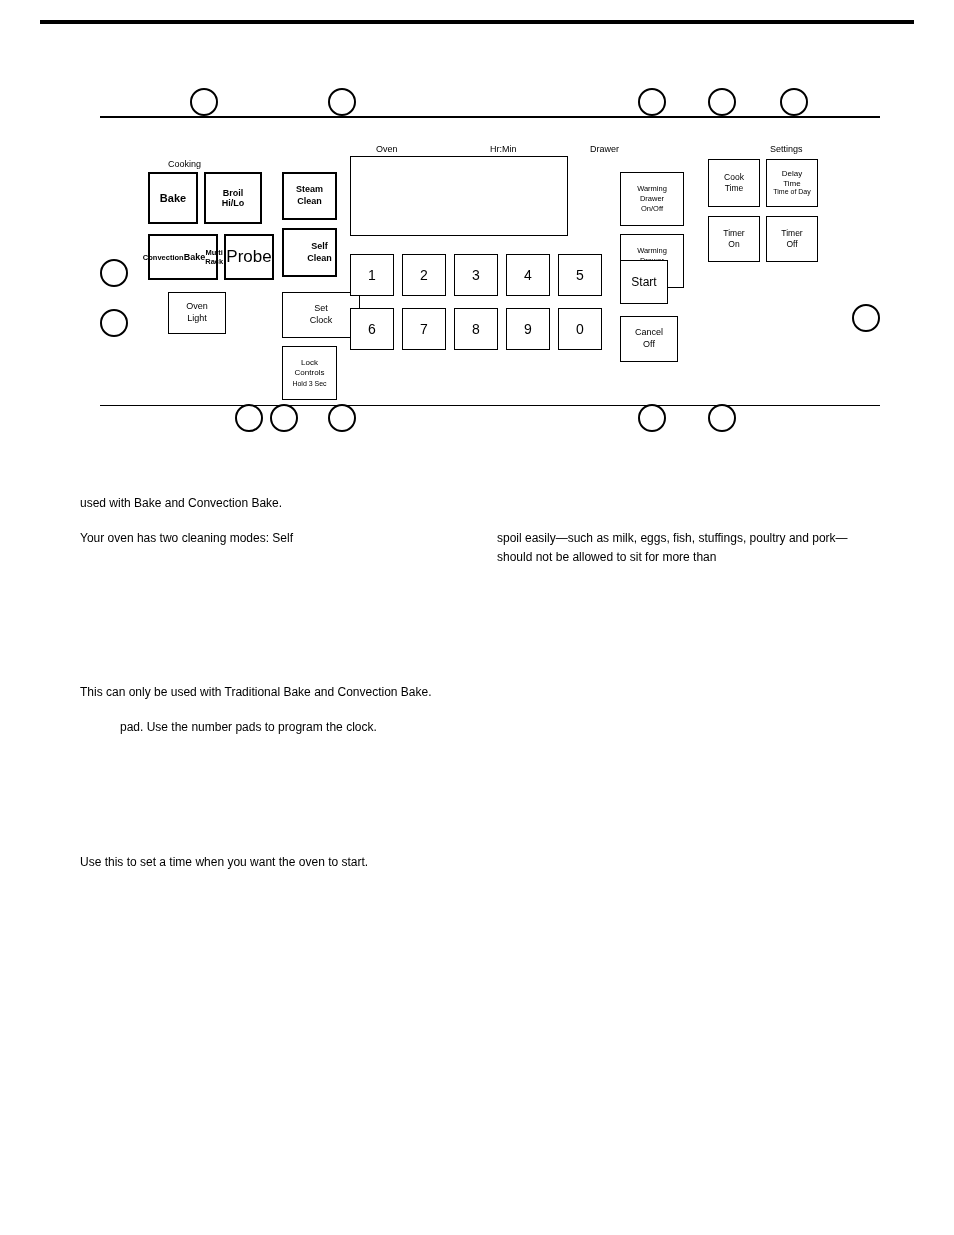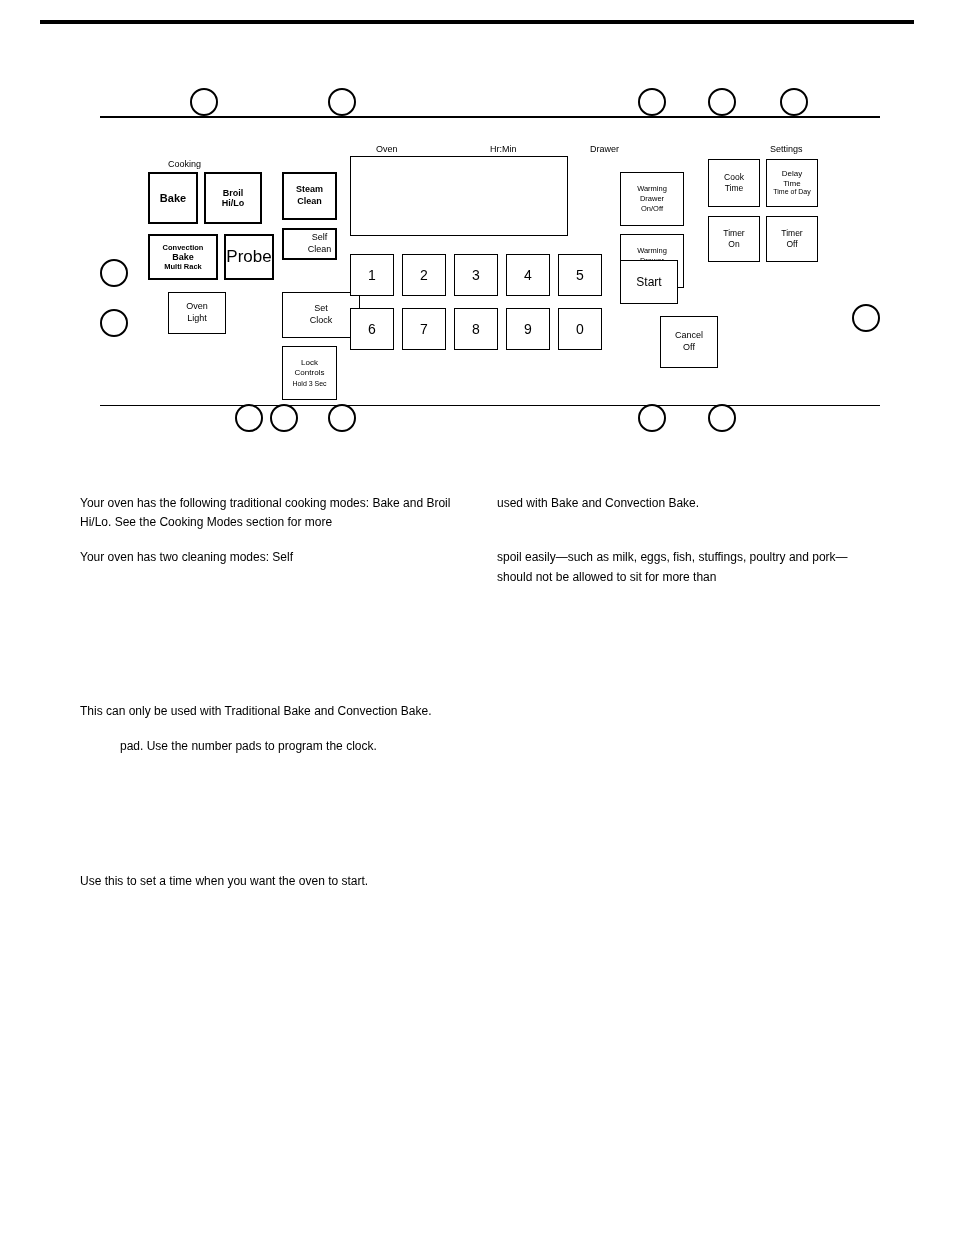--- a/index.html
+++ b/index.html
@@ -124,39 +124,39 @@
 
       <div style="position:absolute; top:115px; left:108px; font-size:9px;">Cooking</div>
 
       <div style="position:absolute; top:128px; left:88px; width:50px; height:52px; border:2px solid #000; background:#fff; display:flex; align-items:center; justify-content:center; font-size:11px; font-weight:bold; cursor:pointer;">Bake</div>
 
       <div style="position:absolute; top:128px; left:144px; width:58px; height:52px; border:2px solid #000; background:#fff; display:flex; flex-direction:column; align-items:center; justify-content:center; font-size:9px; font-weight:bold; cursor:pointer;">
         <span>Broil</span>
         <span>Hi/Lo</span>
       </div>
 
-      <div style="position:absolute; top:190px; left:88px; width:70px; height:46px; border:2px solid #000; background:#fff; display:flex; flex-direction:column; align-items:center; justify-content:center; font-size:7.5px; font-weight:bold; cursor:pointer; line-height:1.2; text-align:center;">
+      <div style="position:absolute; top:190px; left:88px; width:70px; height:46px; border:2px solid #000; background:#fff; display:flex; align-items:center; justify-content:center; font-size:7.5px; font-weight:bold; cursor:pointer; line-height:1.2; text-align:center;">
         <span>Convection</span>
         <span style="font-weight:bold; font-size:9px;">Bake</span>
         <span>Multi Rack</span>
       </div>
 
       <div style="position:absolute; top:190px; left:164px; width:50px; height:46px; border:2px solid #000; background:#fff; display:flex; align-items:center; justify-content:center; font-size:17px; cursor:pointer;">Probe</div>
 
       <div style="position:absolute; top:248px; left:108px; width:58px; height:42px; border:1.5px solid #000; background:#fff; display:flex; flex-direction:column; align-items:center; justify-content:center; font-size:9px; cursor:pointer; line-height:1.3;">
         <span>Oven</span>
         <span>Light</span>
       </div>
 
       <div style="position:absolute; top:128px; left:222px; width:55px; height:48px; border:2px solid #000; background:#fff; display:flex; flex-direction:column; align-items:center; justify-content:center; font-size:9px; font-weight:bold; cursor:pointer; line-height:1.3;">
         <span>Steam</span>
         <span>Clean</span>
       </div>
 
-      <div style="position:absolute; top:184px; left:222px; width:55px; height:32px; border:2px solid #000; background:#fff; display:flex; flex-direction:column; align-items:center; justify-content:center; font-size:9px; font-weight:normal; cursor:pointer; line-height:1.3;padding-left:20px;">
+      <div style="position:absolute; top:184px; left:222px; width:55px; height:49px; border:2px solid #000; background:#fff; display:flex; flex-direction:column; align-items:center; justify-content:center; font-size:9px; font-weight:bold; cursor:pointer; line-height:1.3;padding-left:20px;">
         <span>Self</span>
         <span>Clean</span>
       </div>
 
       <div style="position:absolute; top:248px; left:222px; width:78px; height:46px; border:1.5px solid #000; background:#fff; display:flex; flex-direction:column; align-items:center; justify-content:center; font-size:9px; cursor:pointer; line-height:1.3;">
         <span>Set</span>
         <span>Clock</span>
       </div>
 
       <div style="position:absolute; top:302px; left:222px; width:55px; height:54px; border:1.5px solid #000; background:#fff; display:flex; flex-direction:column; align-items:center; justify-content:center; font-size:8px; cursor:pointer; line-height:1.3; text-align:center;">
@@ -215,36 +215,33 @@
       <div style="position:absolute; top:172px; left:648px; width:52px; height:46px; border:1.5px solid #000; background:#fff; display:flex; flex-direction:column; align-items:center; justify-content:center; font-size:8.5px; cursor:pointer; line-height:1.3;">
         <span>Timer</span>
         <span>On</span>
       </div>
 
       <div style="position:absolute; top:172px; left:706px; width:52px; height:46px; border:1.5px solid #000; background:#fff; display:flex; flex-direction:column; align-items:center; justify-content:center; font-size:8.5px; cursor:pointer; line-height:1.3;">
         <span>Timer</span>
         <span>Off</span>
       </div>
 
-      <div style="position:absolute; top:216px; left:560px; width:58px; height:44px; border:1.5px solid #000; background:#fff; display:flex; align-items:center; justify-content:center; font-size:12px; cursor:pointer;">Start</div>
-
-      <div style="position:absolute; top:272px; left:560px; width:58px; height:52px; border:1.5px solid #000; background:#fff; display:flex; flex-direction:column; align-items:center; justify-content:center; font-size:9px; cursor:pointer; line-height:1.3; text-align:center;margin-left:40px;">
+      <div style="position:absolute; top:216px; left:560px; width:48px; height:44px; border:1.5px solid #000; background:#fff; display:flex; align-items:center; justify-content:center; font-size:12px; cursor:pointer;">Start</div>
+
+      <div style="position:absolute; top:272px; left:560px; width:58px; height:46px; border:1.5px solid #000; background:#fff; display:flex; flex-direction:column; align-items:center; justify-content:center; font-size:9px; cursor:pointer; line-height:1.3; text-align:center;">
         <span>Cancel</span>
         <span>Off</span>
       </div>
 
     </div>
   </div>
 
   <div class="text-content">
 
     <div class="text-two-col">
-      <div class="text-col-left">
-        <p>Your oven has the following traditional cooking modes: Bake and Broil Hi/Lo. See the Cooking Modes section for more</p>
-      </div>
       <div class="text-col-right">
         <p>used with Bake and Convection Bake.</p>
       </div>
     </div>
 
     <div class="text-two-col">
       <div class="text-col-left">
         <p>Your oven has two cleaning modes: Self</p>
       </div>
       <div class="text-col-right">

